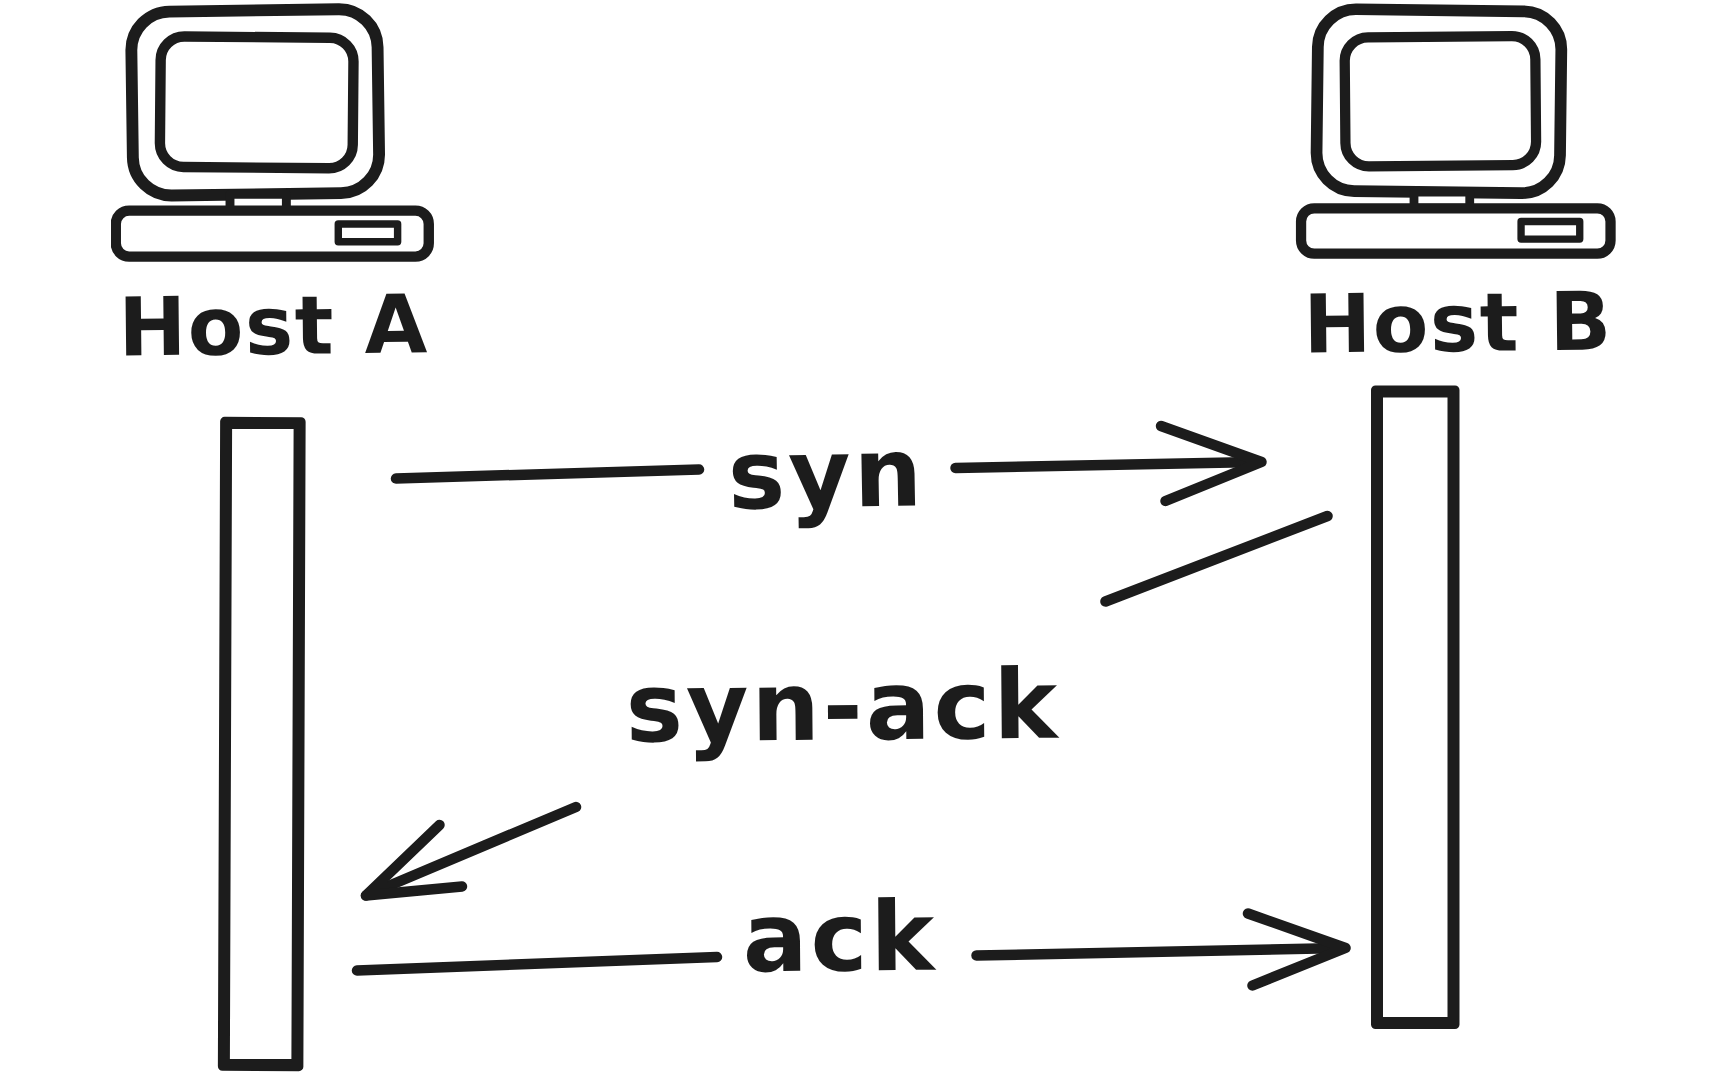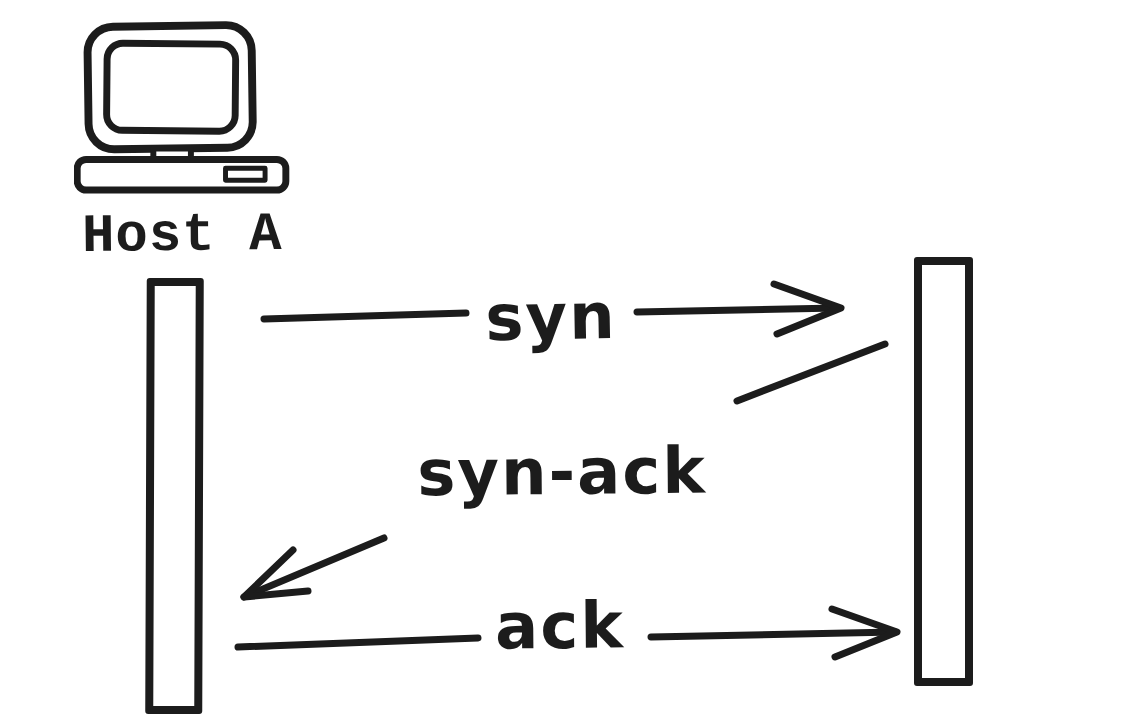--- a/index.html
+++ b/index.html
@@ -11,21 +11,21 @@
     overflow: hidden;
     font-family: "DejaVu Sans", sans-serif;
     color: #1c1c1c;
   }
   .actor {
     position: absolute;
     display: flex;
     flex-direction: column;
     align-items: center;
   }
-  .actor-a { left: 70px; top: 19px;  width: 225px; font-family: Liberation Mono, monospace; }
+  .actor-a { left: 70px; top: 0;  width: 225px; }
   .actor-b { left: 858px; top: 0px; width: 228px; }
   .computer-svg { display: block; }
   .actor-label {
     font-size: 54px;
     font-weight: 700;
     letter-spacing: 1px;
     margin-top: 8px;
     white-space: nowrap;
     transform: rotate(-0.6deg);
   }
@@ -75,20 +75,32 @@
         <rect x="14" y="7" width="166" height="124" rx="26" stroke-width="8" transform="rotate(-0.8 97 69)"></rect>
         <rect x="33" y="25" width="130" height="88" rx="16" stroke-width="7" transform="rotate(0.5 98 69)"></rect>
         <rect x="80" y="131" width="38" height="11" stroke-width="6"></rect>
         <rect x="3" y="142" width="211" height="31" rx="9" stroke-width="7"></rect>
         <rect x="153" y="151" width="40" height="12" stroke-width="5"></rect>
       </g>
     </svg>
     <div class="actor-label">Host A</div>
   </div>
 
+  <div class="actor actor-b">
+    <svg class="computer-svg" width="220" height="176" viewBox="0 0 220 180">
+      <g fill="#ffffff" stroke="#1c1c1c" stroke-linejoin="round" stroke-linecap="round">
+        <rect x="14" y="7" width="166" height="124" rx="26" stroke-width="8" transform="rotate(0.7 97 69)"></rect>
+        <rect x="33" y="25" width="130" height="88" rx="16" stroke-width="7" transform="rotate(-0.5 98 69)"></rect>
+        <rect x="80" y="131" width="38" height="11" stroke-width="6"></rect>
+        <rect x="3" y="142" width="211" height="31" rx="9" stroke-width="7"></rect>
+        <rect x="153" y="151" width="40" height="12" stroke-width="5"></rect>
+      </g>
+    </svg>
+    <div class="actor-label">Host B</div>
+  </div>
 
   <div class="lifeline lifeline-a"></div>
   <div class="lifeline lifeline-b"></div>
 
   <svg class="arrows" viewBox="0 0 1144 727">
 
     <g>
       <path d="M264,319 L466,313"></path>
       <path d="M637,312 L838,308"></path>
       <path d="M774,284 L841,308 L777,334"></path>

